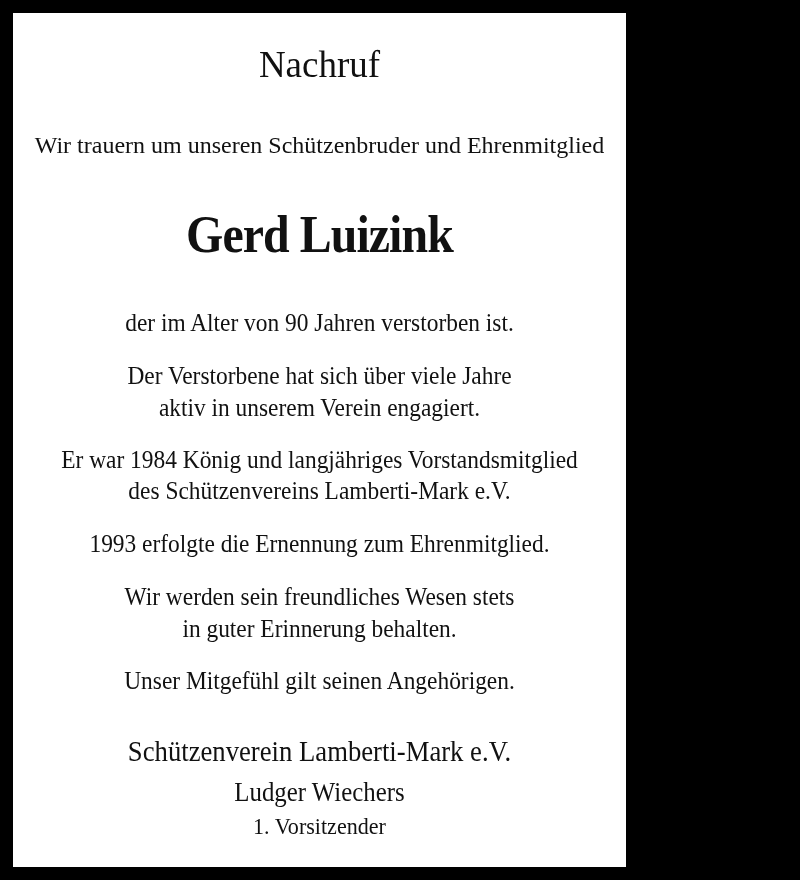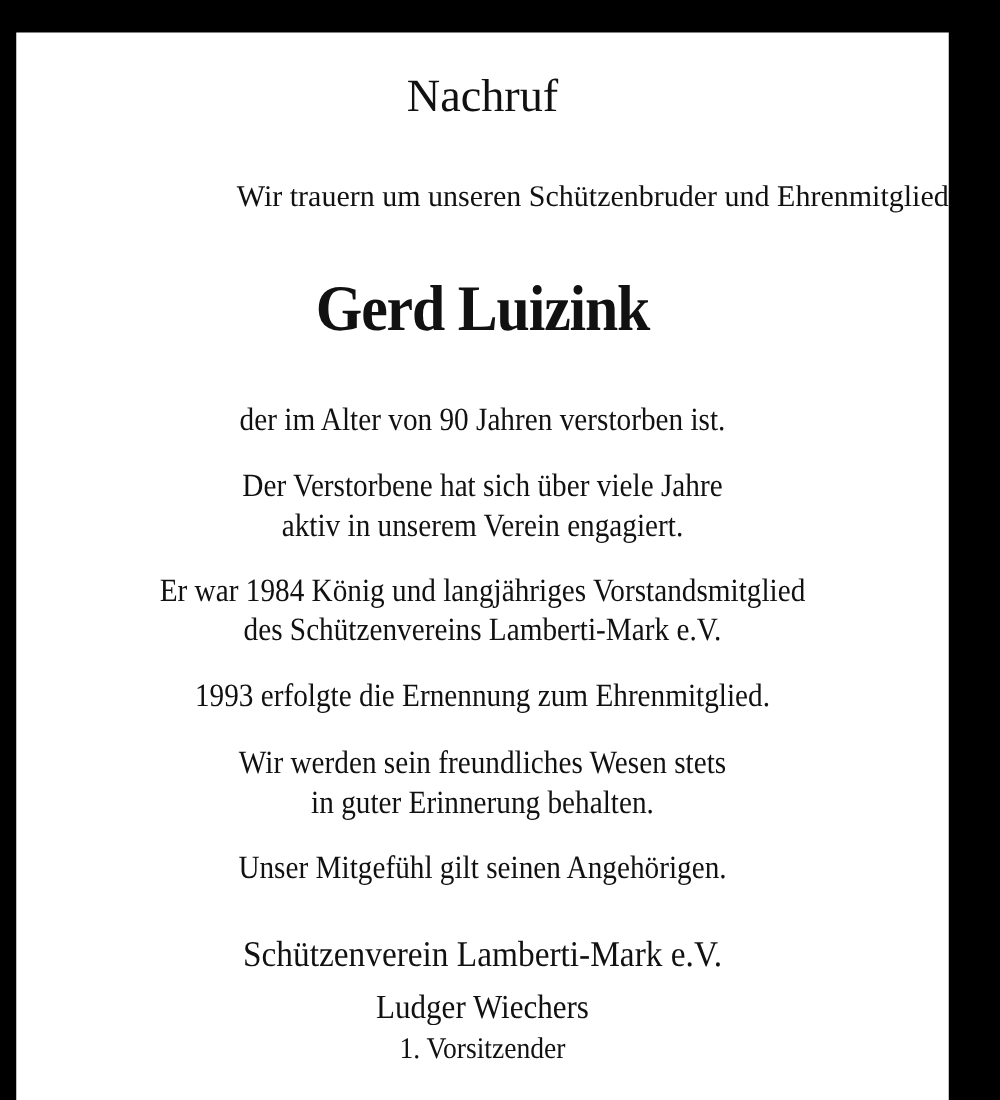--- a/index.html
+++ b/index.html
@@ -1,25 +1,24 @@
 <!DOCTYPE html>
 <html><head>
   <meta charset="utf-8">
   <style>
     html, body { margin: 0; padding: 0; background: #000000; }
     body { width: 800px; height: 880px; position: relative; overflow: hidden; }
     .frame {
-      position: absolute; left: 13px; top: 13px; width: 746px; height: 854px;
+      position: absolute; left: 13px; top: 13px; width: 613px; height: 854px;
       background: #ffffff; color: #111111;
       font-family: "Liberation Serif", "DejaVu Serif", serif;
-      margin-top: 13px;
     }
     .line { position: absolute; left: 0; right: 0; text-align: center; white-space: nowrap; line-height: 1; }
     .title { top: 33px; font-size: 37px; }
-    .intro { top: 120px; font-size: 24px; text-align: right; }
+    .intro { top: 120px; font-size: 24px; }
     .name { top: 196px; font-size: 52px; font-weight: bold; letter-spacing: -1px; transform: scaleX(0.92); }
     .body-text { font-size: 26px; transform: scaleX(0.9); }
     .l1 { top: 297px; }
     .l2 { top: 350px; }
     .l3 { top: 382px; }
     .l4 { top: 434px; }
     .l5 { top: 465px; }
     .l6 { top: 518px; }
     .l7 { top: 571px; }
     .l8 { top: 603px; }

